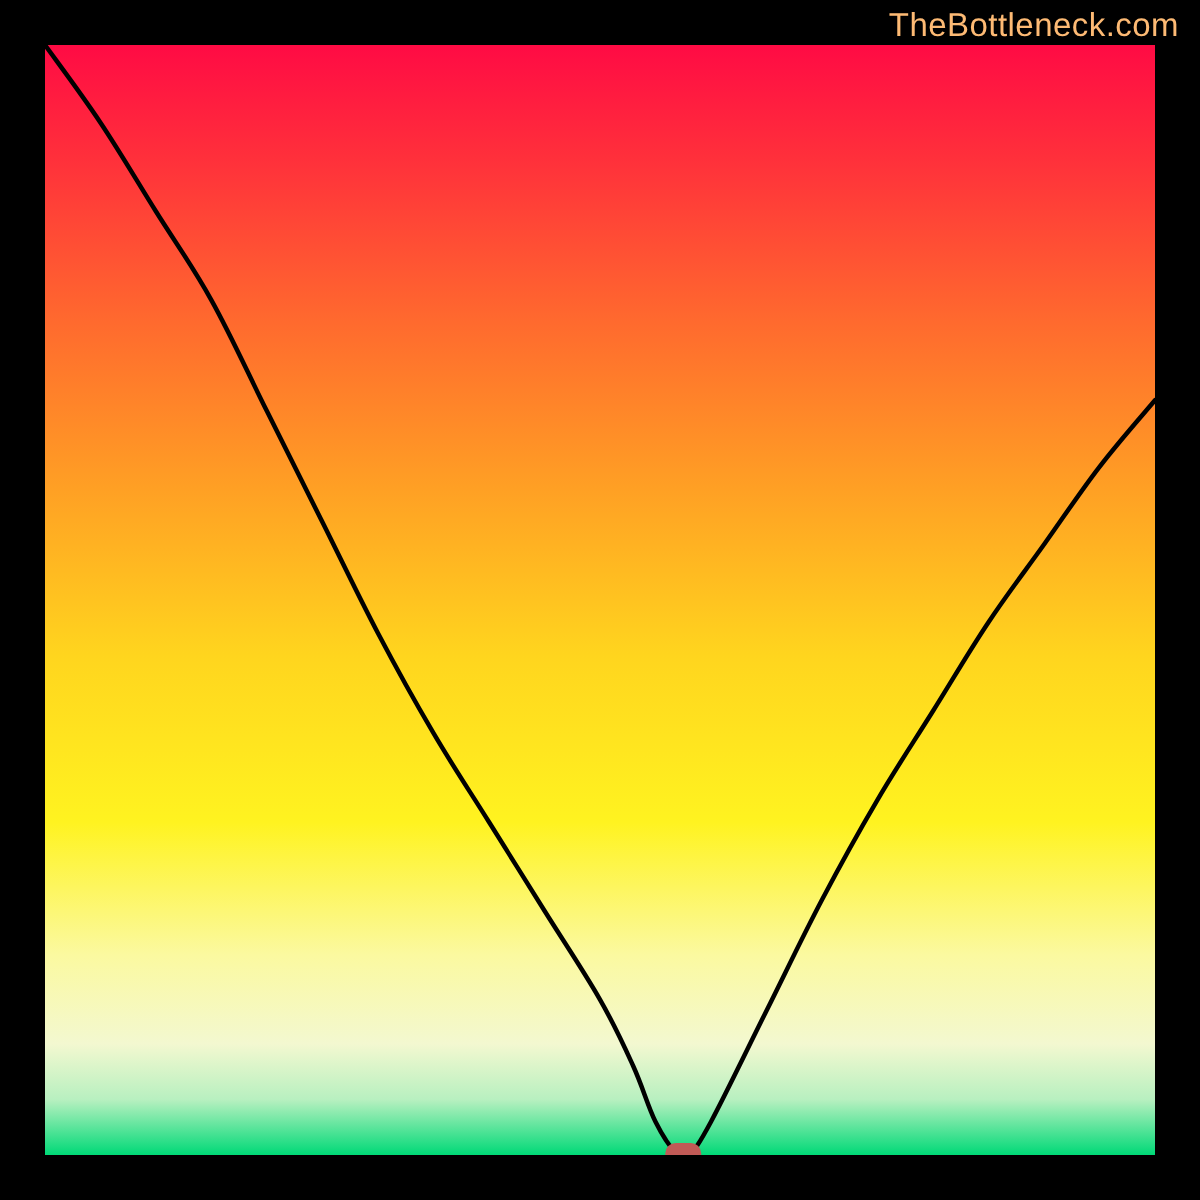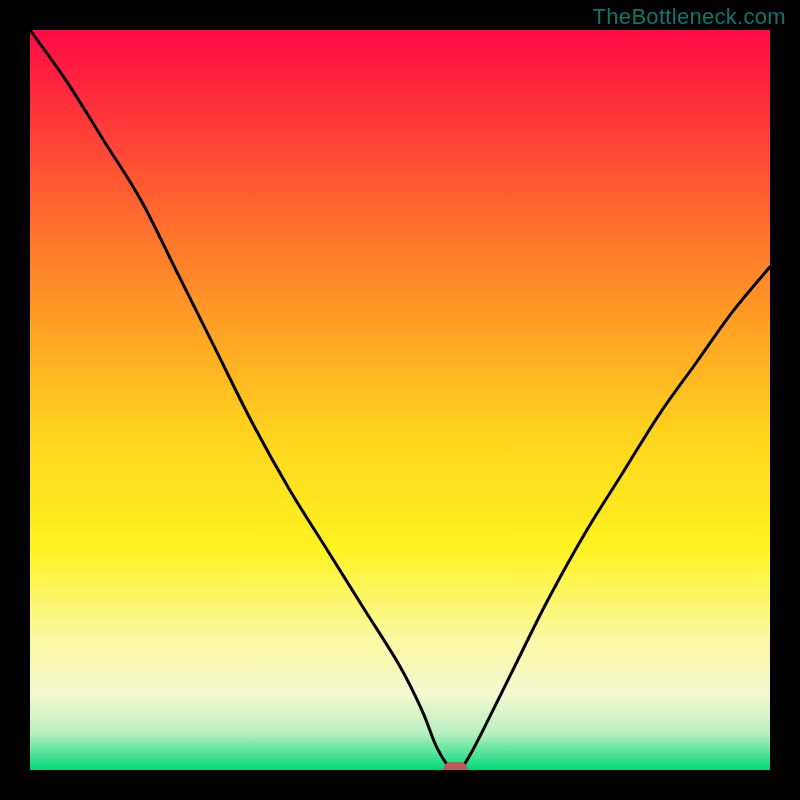--- a/index.html
+++ b/index.html
@@ -10,21 +10,21 @@
     font-family: Arial, Helvetica, sans-serif;
     overflow: hidden;
     position: relative;
   }
   .watermark {
     position: absolute;
     top: 4px;
     right: 14px;
     font-size: 22px;
     font-weight: 500;
-    color: #0f766e;
+    color: #fdba74;
     letter-spacing: 0.3px;
     z-index: 10;
   }
   .frame {
     position: absolute;
     left: 30px;
     top: 30px;
     width: 740px;
     height: 740px;
     background: #000;

